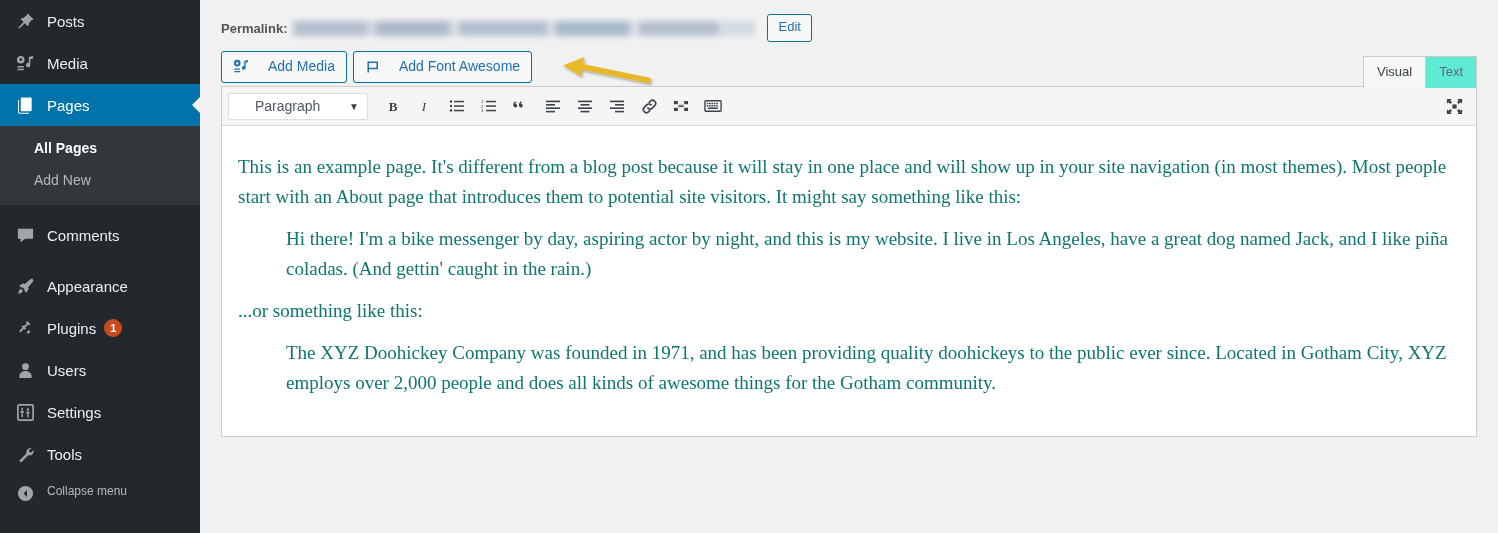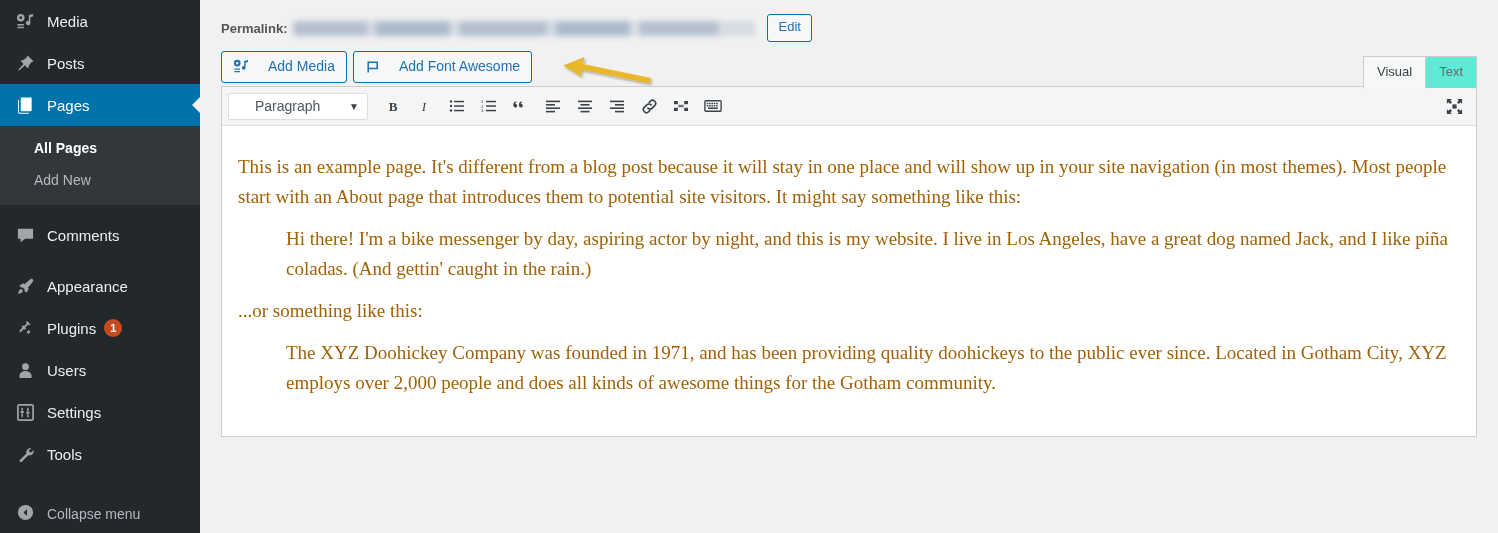--- a/index.html
+++ b/index.html
@@ -59,24 +59,24 @@
   .submenu-item {
     padding: 7px 0 7px 34px;
     font-size: 14px;
     color: #b4b9be;
     cursor: pointer;
     line-height: 1.3;
   }
   .submenu-item.current { color: #fff; font-weight: bold; }
   .menu-gap { height: 9px; }
   .collapse-item {
-    display: flex; align-items: flex-end;
+    display: flex; align-items: flex-start;
     height: 38px;
     padding-left: 13px;
-    font-size: 14px;
+    font-size: 12px;
     color: #b4b9be;
     cursor: pointer;
   }
   .collapse-item .mi-icon { color: #a0a5aa; margin-right: 10px;
      width: 24px; display:inline-flex; align-items:center; justify-content:center;}
   .badge {
     display: inline-flex; align-items: center; justify-content: center;
     min-width: 18px; height: 18px;
     padding: 0 5px;
     margin-left: 8px;
@@ -255,21 +255,21 @@
     color: #3c434a;
     cursor: pointer;
   }
 
   .content-area {
     background: #fff;
     padding: 26px 16px 10px 16px;
     height: 310px;
     overflow: hidden;
     font-family: "Liberation Serif", serif;
-    color: #a16207;
+    color: #0f766e;
     font-size: 19px;
     line-height: 1.58;
     cursor: text;
   }
   .content-area p { margin: 0 0 12px 0; }
   .content-area blockquote {
     margin: 0 0 12px 48px;
     padding: 0;
     border: none;
   }
@@ -278,35 +278,35 @@
 </head>
 <body>
 
 <div id="root">
 
   <nav class="sidebar">
 
     <div class="menu-item">
       <span class="mi-icon">
         <svg width="19" height="19" viewBox="0 0 20 20" fill="currentColor">
+            <path d="M12.3 1.6l-1 1 .5.6-4.3 3.4-1.4-.2-1.1 1.1 3 3L3 15.8l-.5 1.6 1.5-.6 5.4-4.9 3 3 1.1-1.1-.2-1.4 3.4-4.3.6.5 1-1-5-5z"></path>
+          </svg>
+      </span>
+      <span class="mi-label">Posts</span>
+    </div>
+
+    <div class="menu-item">
+      <span class="mi-icon">
+        <svg width="19" height="19" viewBox="0 0 20 20" fill="currentColor">
             <path d="M5 2a4 4 0 1 0 0 8 4 4 0 0 0 0-8zm0 2.6a1.4 1.4 0 1 1 0 2.8 1.4 1.4 0 0 1 0-2.8z"></path>
             <path d="M13.5 2.2v7.2a2.3 2.3 0 1 0 1.6 2.1V5.6l2.9-.9V2.2l-4.5 1z"></path>
             <path d="M1.5 12.5h6.8v1.6H1.5zm0 3h6.8v1.6H1.5z"></path>
           </svg>
       </span>
       <span class="mi-label">Media</span>
-    </div>
-
-    <div class="menu-item">
-      <span class="mi-icon">
-        <svg width="19" height="19" viewBox="0 0 20 20" fill="currentColor">
-            <path d="M12.3 1.6l-1 1 .5.6-4.3 3.4-1.4-.2-1.1 1.1 3 3L3 15.8l-.5 1.6 1.5-.6 5.4-4.9 3 3 1.1-1.1-.2-1.4 3.4-4.3.6.5 1-1-5-5z"></path>
-          </svg>
-      </span>
-      <span class="mi-label">Posts</span>
     </div>
 
     <div class="menu-item current">
       <span class="mi-icon">
         <svg width="19" height="19" viewBox="0 0 20 20" fill="currentColor">
             <path d="M6 1.5h9.5a1 1 0 0 1 1 1V15a1 1 0 0 1-1 1H6a1 1 0 0 1-1-1V2.5a1 1 0 0 1 1-1z"></path>
             <path d="M3.2 4.2v12.3a1 1 0 0 0 1 1h9.3v1.1H3.6a1.4 1.4 0 0 1-1.4-1.4V4.2h1z"></path>
           </svg>
       </span>
       <span class="mi-label">Pages</span>

